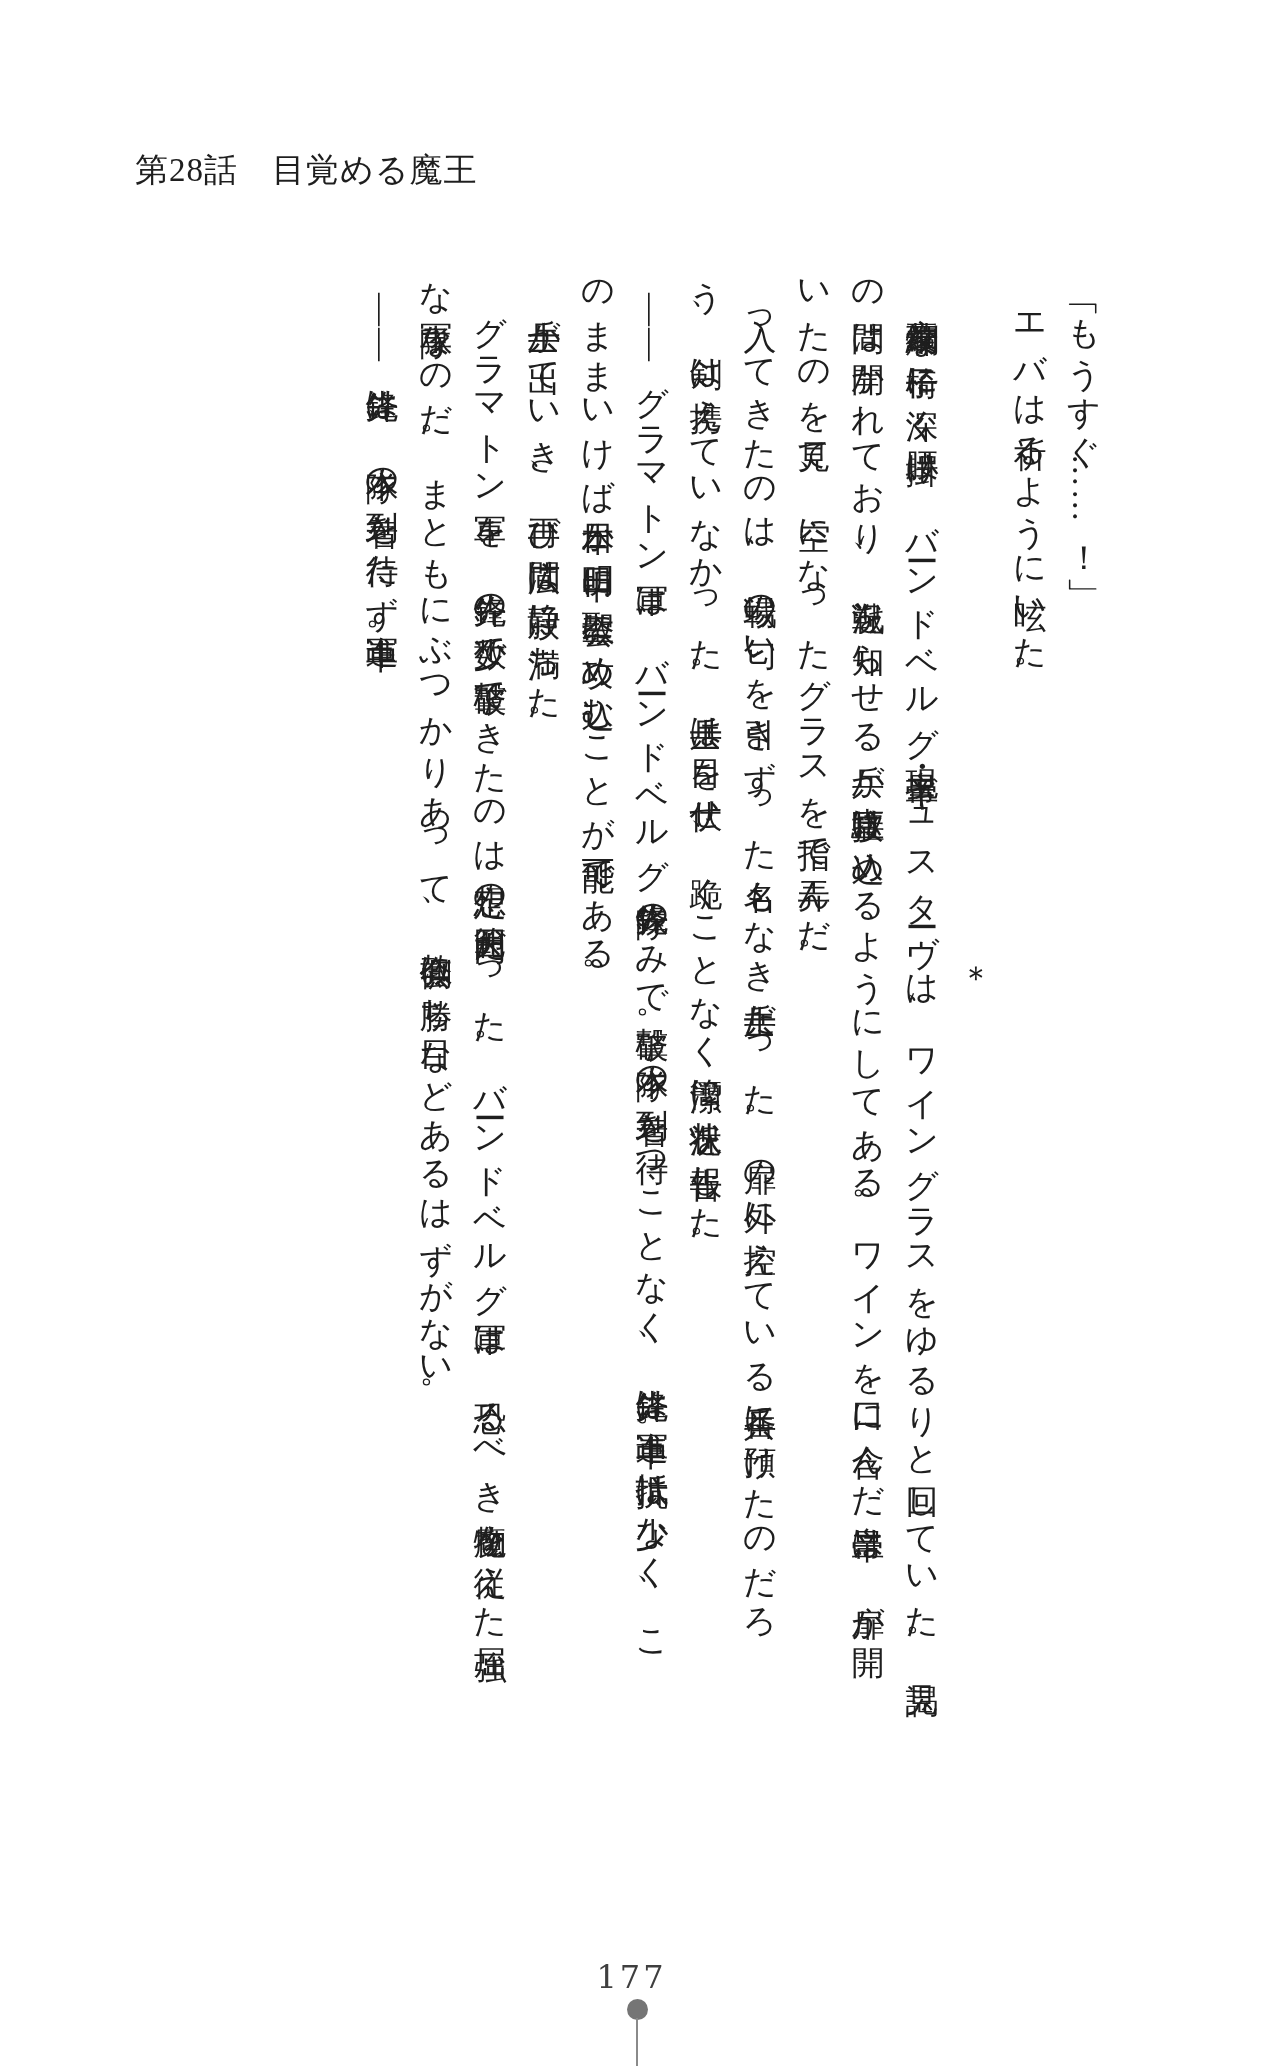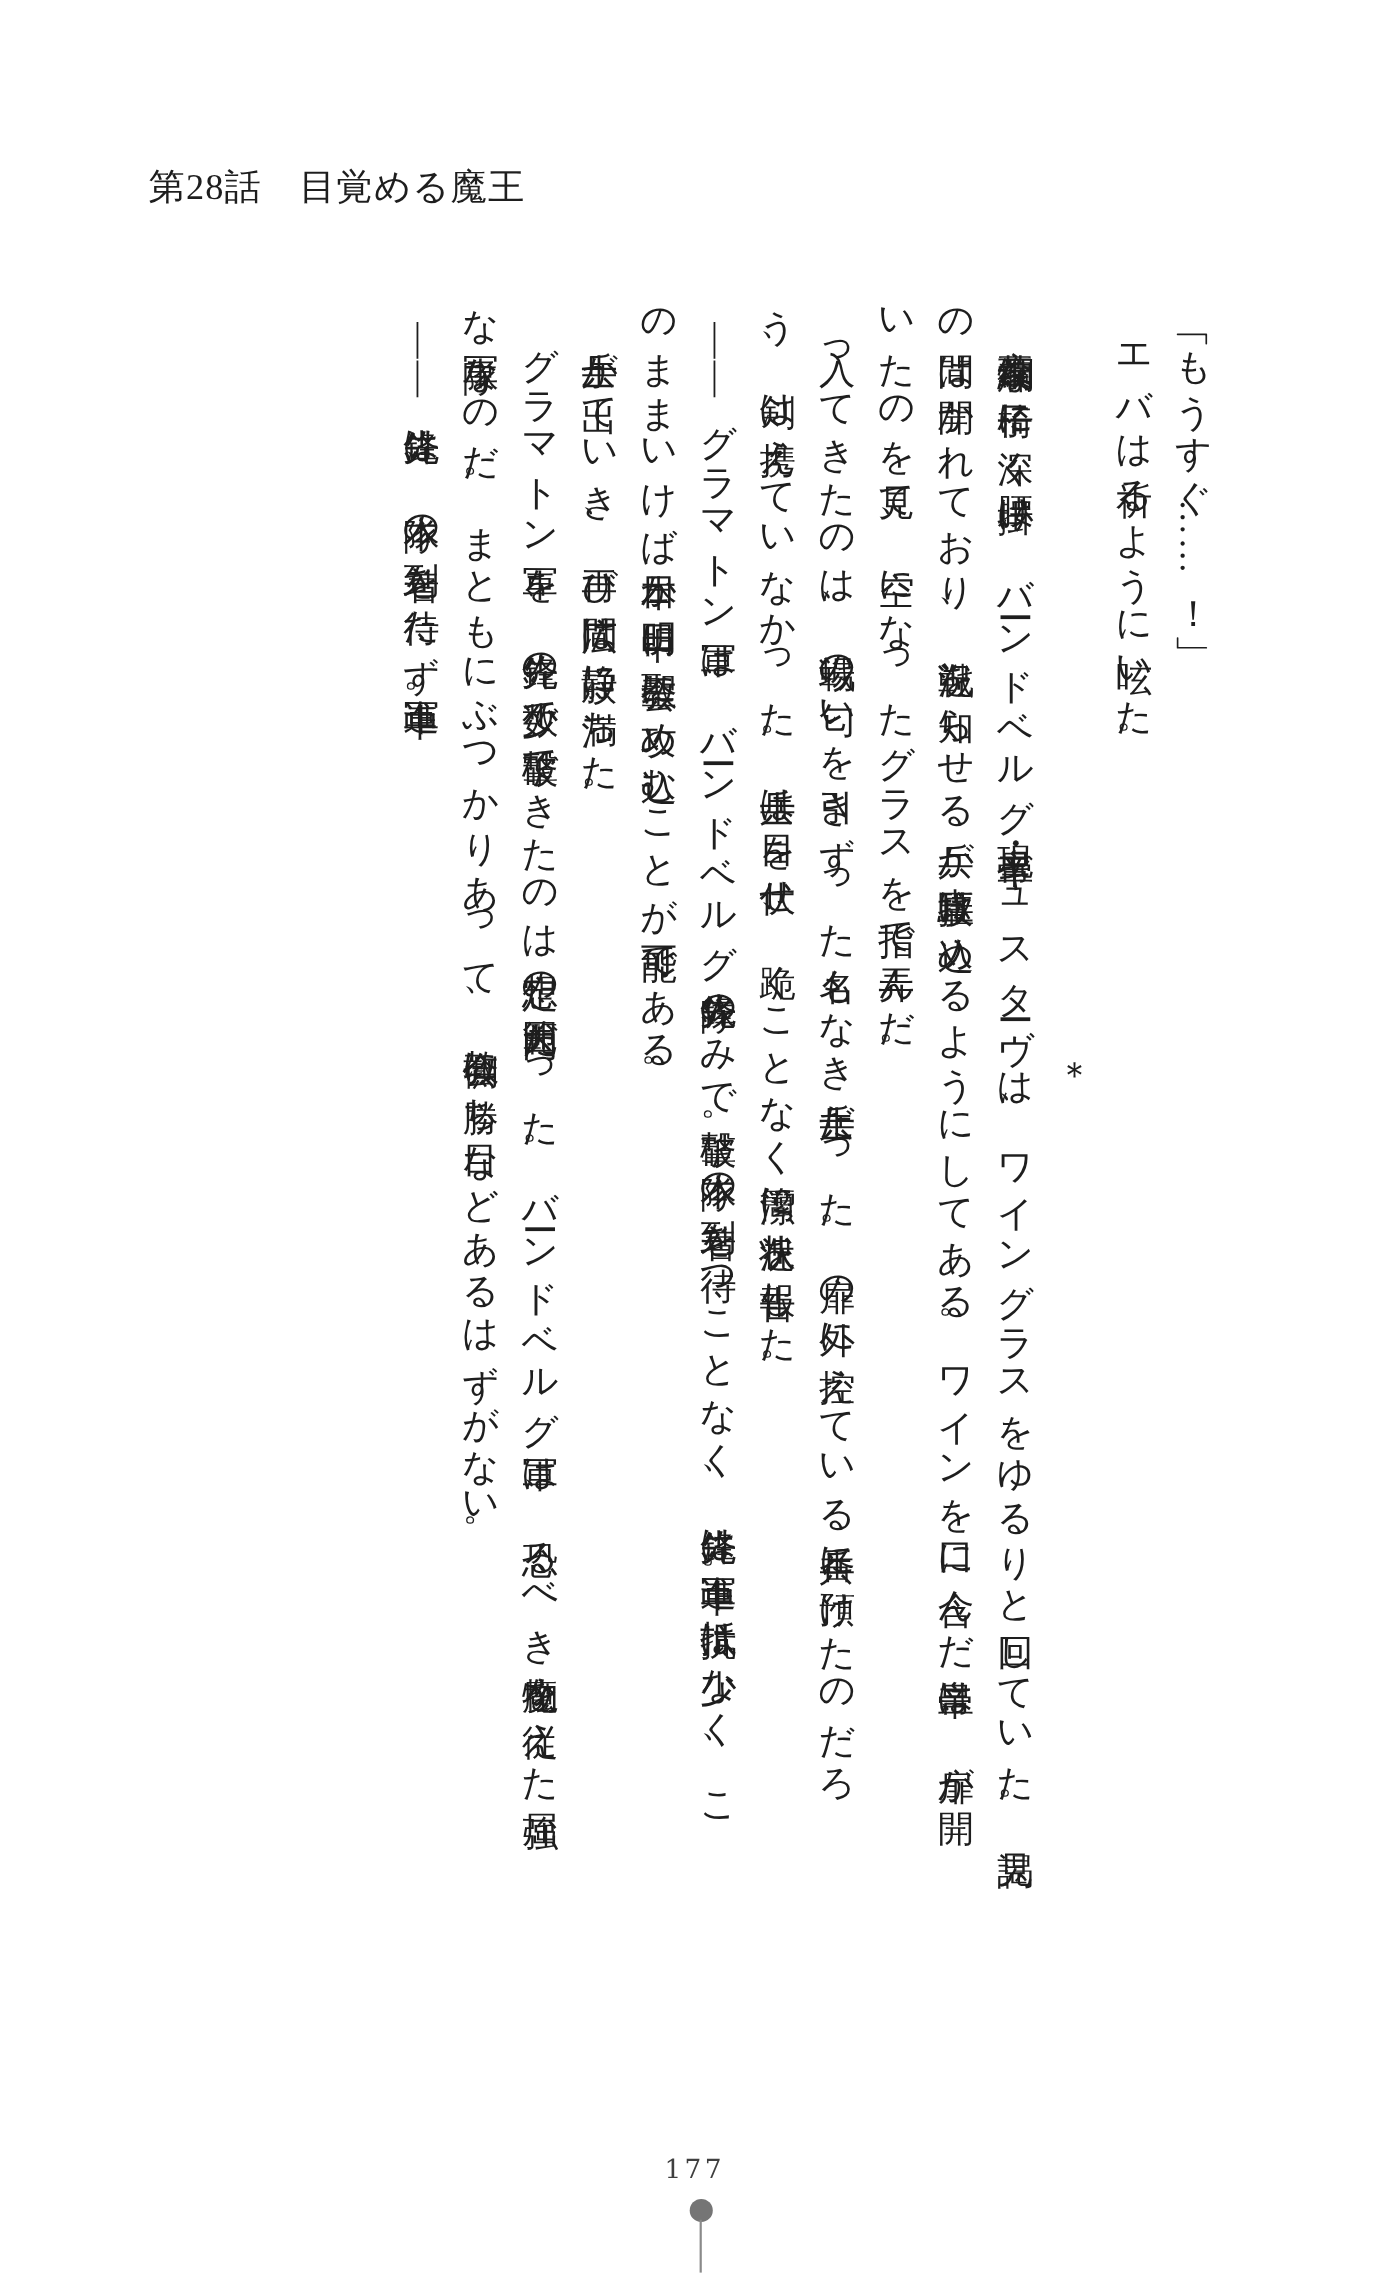--- a/index.html
+++ b/index.html
@@ -44,21 +44,21 @@
   .body-text p.scene-break {
     text-indent: 0;
     text-align: center;
   }
 
   .page-number {
     position: absolute;
     top: 1958px;
     left: 50%;
     transform: translateX(-50%);
-    font-size: 24px;
+    font-size: 32px;
     letter-spacing: 3px;
     color: #3f3f3f;
     font-family: "DejaVu Serif", "Liberation Serif", serif;
   }
   .footer-circle {
     position: absolute;
     left: 627px;
     top: 1999px;
     width: 21px;
     height: 21px;

